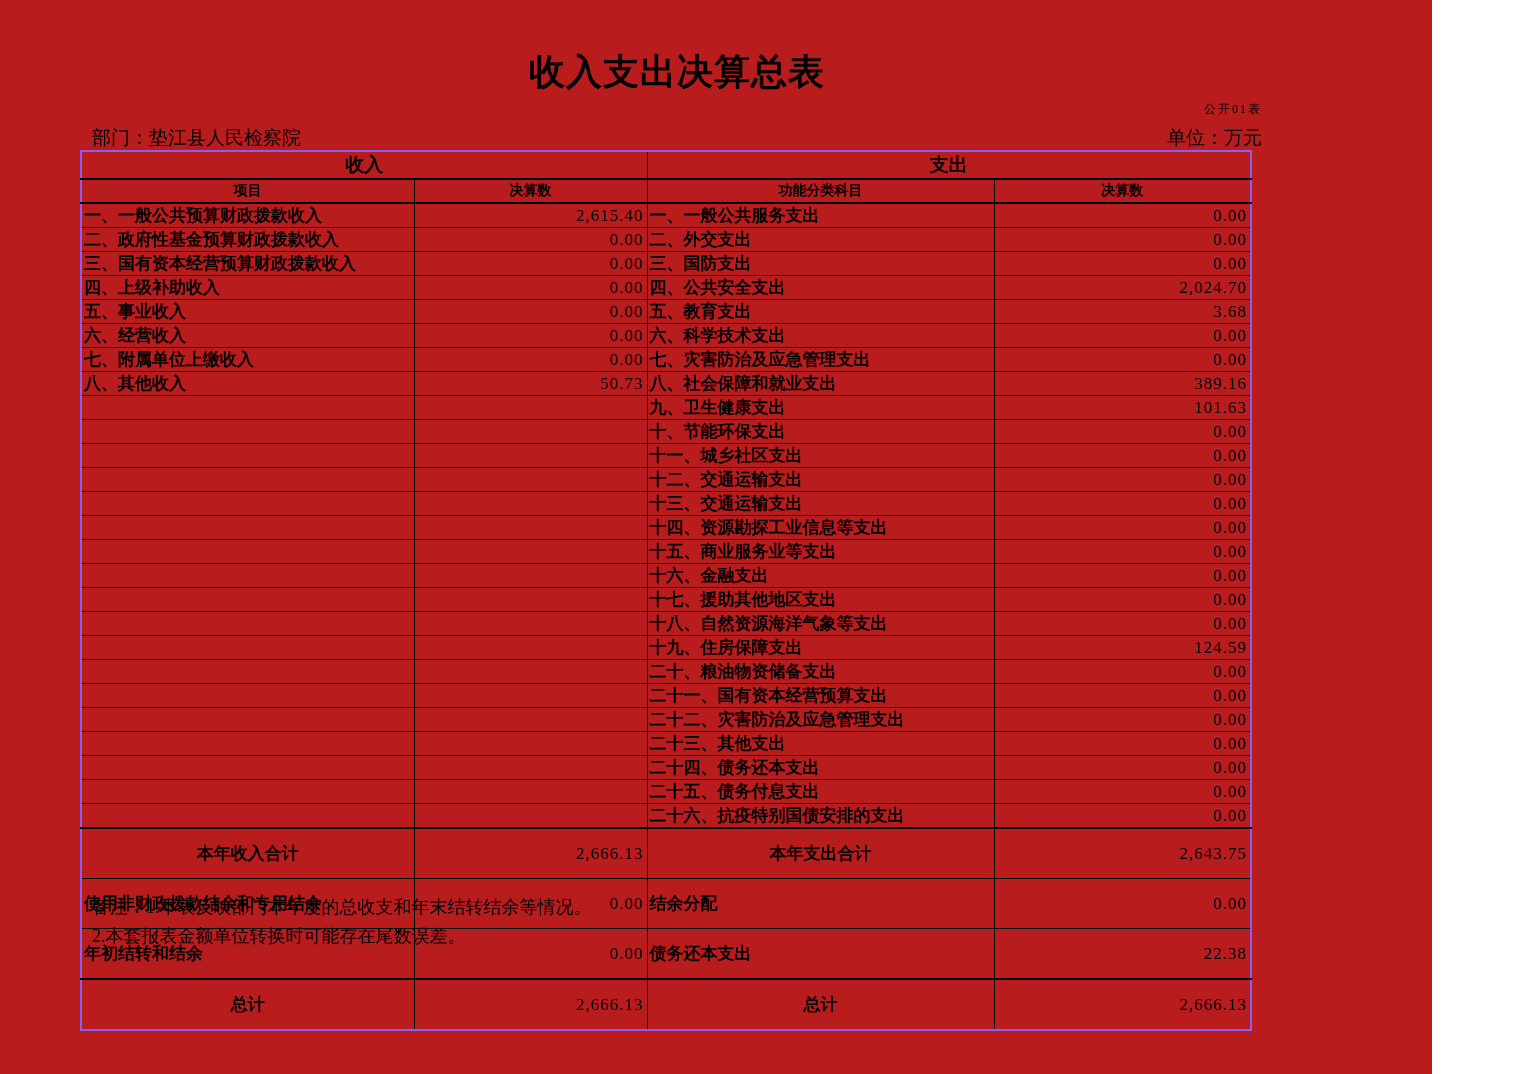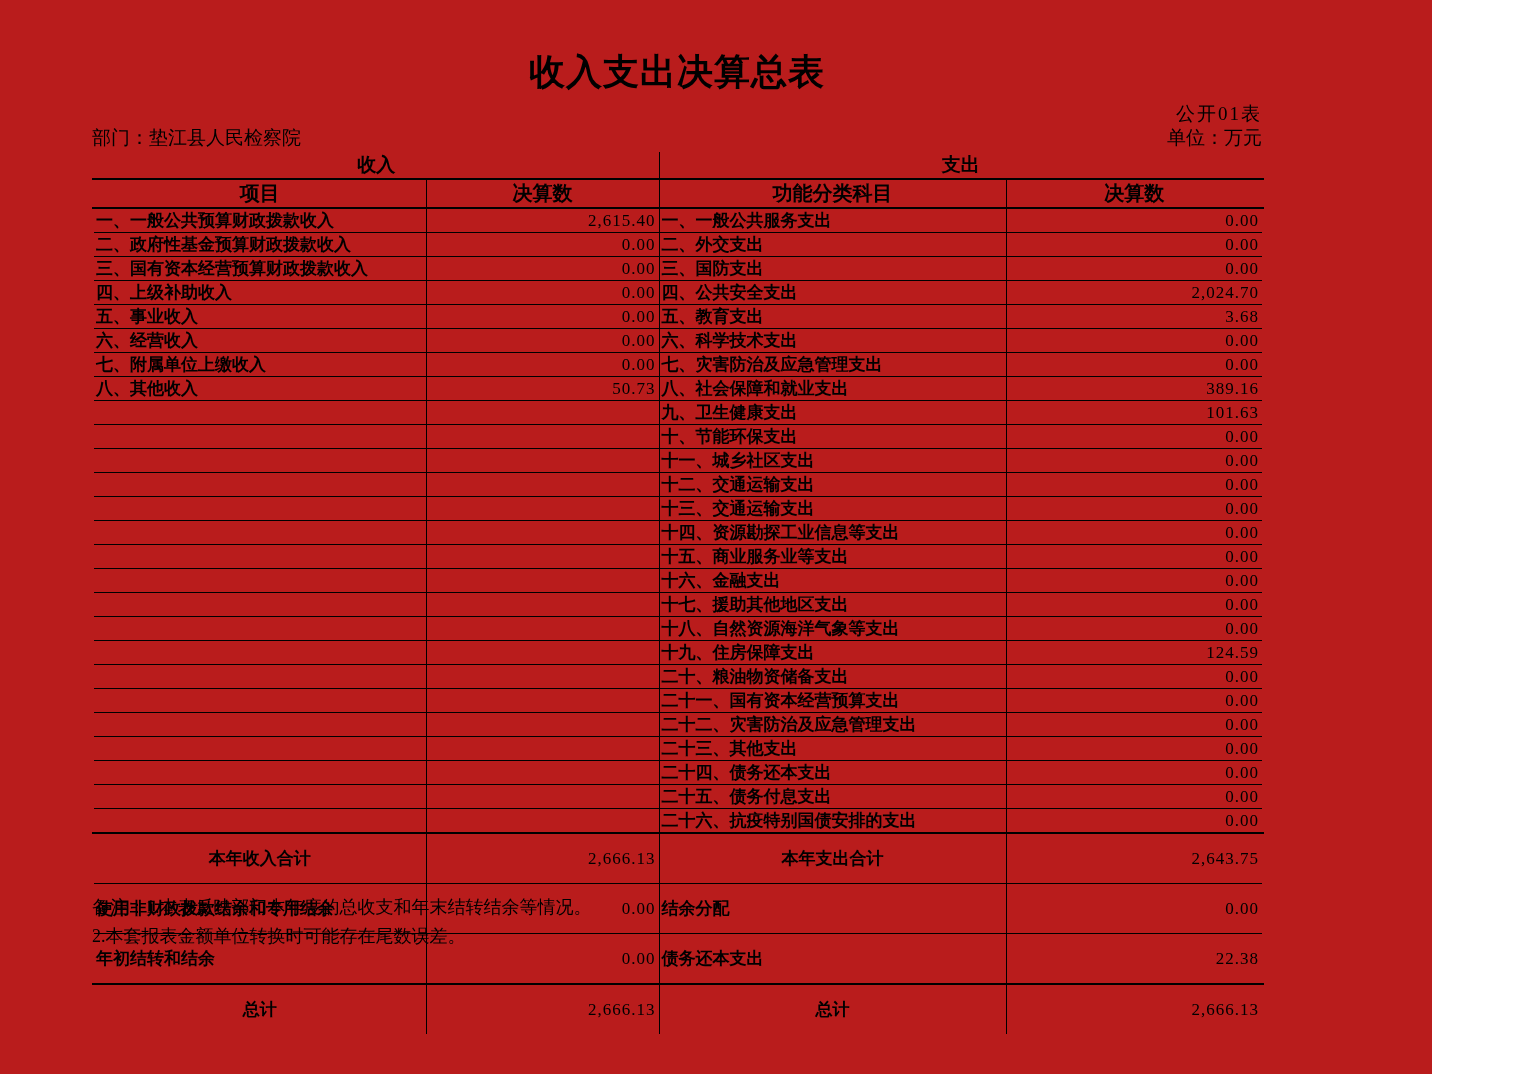--- a/index.html
+++ b/index.html
@@ -4,34 +4,34 @@
 <style>
   * { margin:0; padding:0; box-sizing:border-box; }
   html,body { width:1520px; height:1074px; background:#ffffff; color:#000000;
     font-family:"Liberation Serif","DejaVu Serif",serif; }
   .page { position:relative; width:1432px; height:1074px; background:#b91c1c; overflow:hidden; }
 
   .title { position:absolute; left:92px; top:48px; width:1170px; text-align:center;
     font-size:36px; font-weight:bold; letter-spacing:1px; }
 
   .table-code { position:absolute; left:92px; top:101px; width:1170px; text-align:right;
-    font-size:19px; letter-spacing:2px; }
+    font-size:12px; letter-spacing:2px; }
 
   .meta-row { position:absolute; left:92px; top:125px; width:1170px;
     display:flex; justify-content:space-between; font-size:19px;align-items:flex-end; }
 
-  table.acct { position:absolute; left:92px; top:150px; width:1170px;
-    border-collapse:collapse; table-layout:fixed; border:2px solid #b91c1c; }
+  table.acct { position:absolute; left:80px; top:150px; width:1170px;
+    border-collapse:collapse; table-layout:fixed; border:2px solid #8b5cf6; }
   col.c1 { width:333px; } col.c2 { width:233px; } col.c3 { width:347px; } col.c4 { width:257px; }
 
   .acct th, .acct td { border:1px solid #000; overflow:hidden; white-space:nowrap;
     height:23px; padding:0; vertical-align:middle; }
   tr.section-header th { height:25px; font-size:19px; font-weight:bold; text-align:center;
     border-bottom:2px solid #000; }
-  tr.col-header th { height:24px; font-size:20px; font-weight:bold; text-align:center;
+  tr.col-header th { height:24px; font-size:14px; font-weight:bold; text-align:center;
     border-bottom:2px solid #000;margin-left:16px; }
 
   td.label { font-size:17px; font-weight:bold; text-align:left; padding:0 2px; }
   td.value { font-size:17px; text-align:right; padding:0 3px 0 0; letter-spacing:1px;
     font-family:"Liberation Serif","DejaVu Serif",serif; }
   td.sum-label { font-size:17px; font-weight:bold; padding:13px 2px; }
   td.label-center { text-align:center; }
   td.label-left { text-align:left; }
   tr.thick-top td { border-top:2px solid #000; }
   tr.total-row td { height:24px; }

